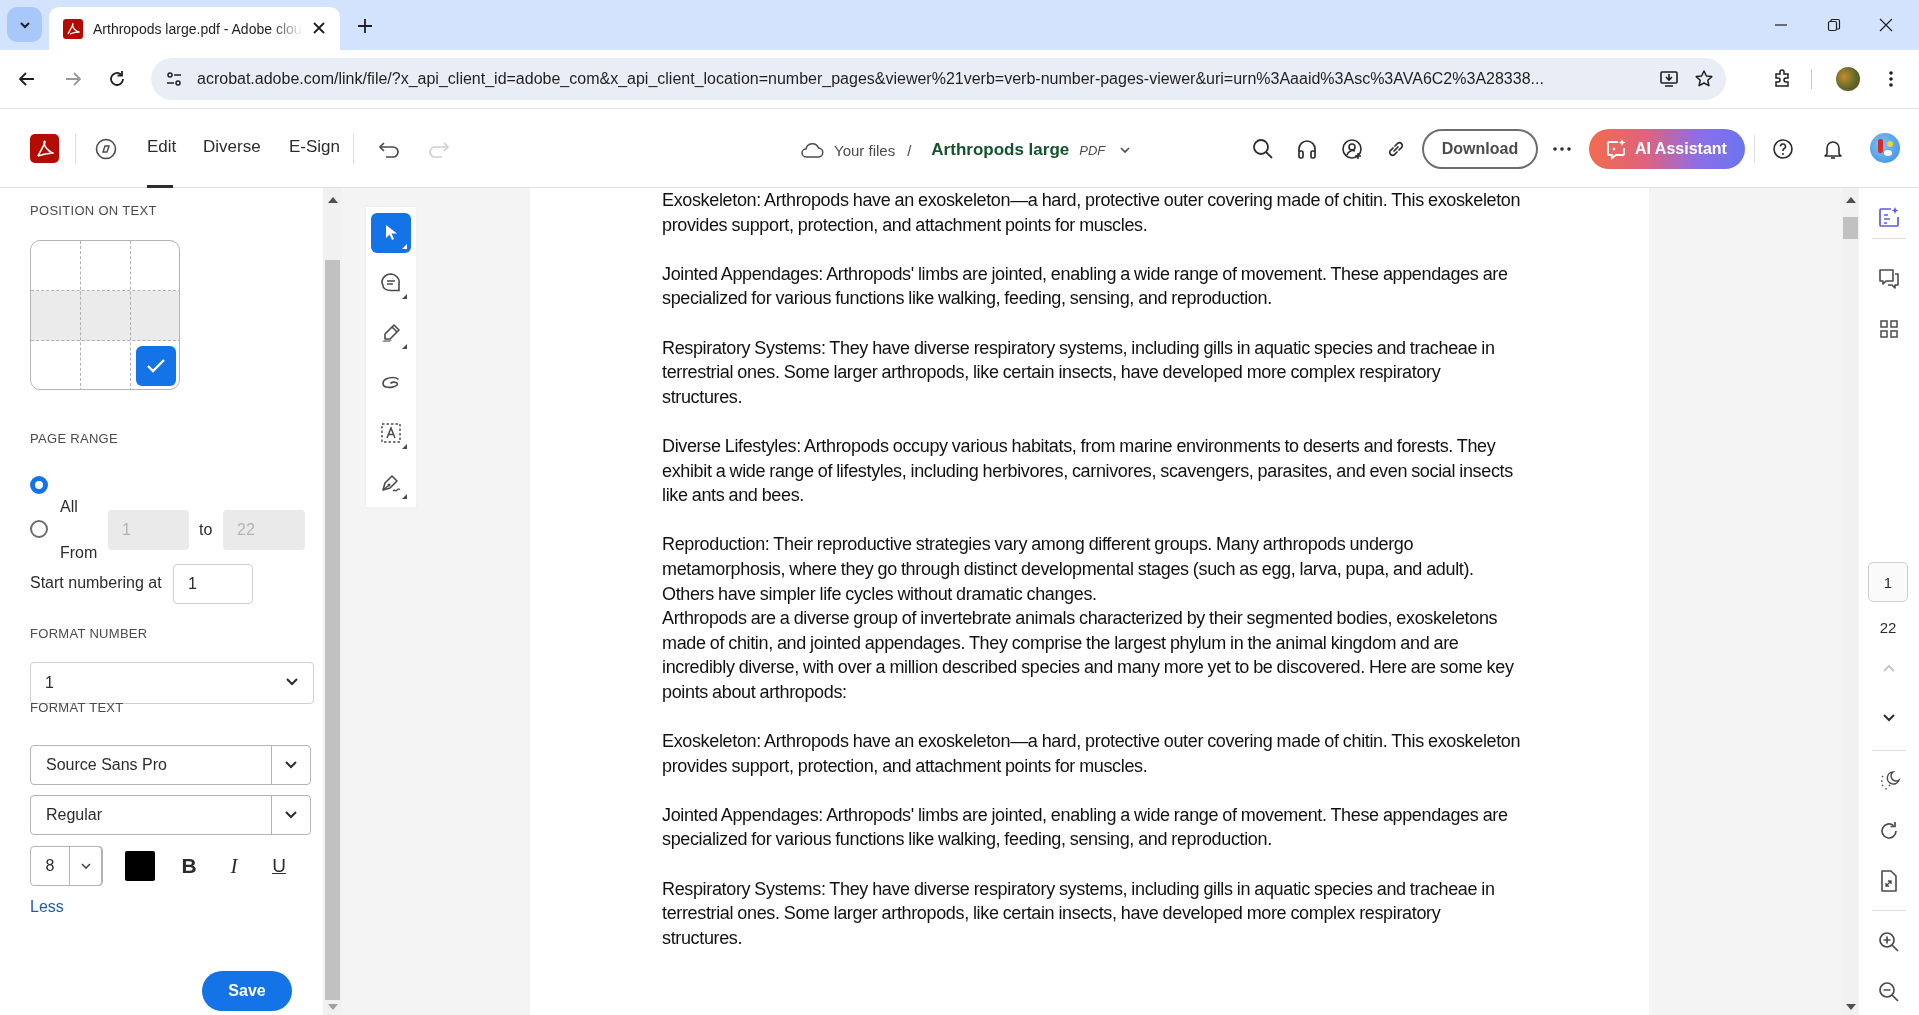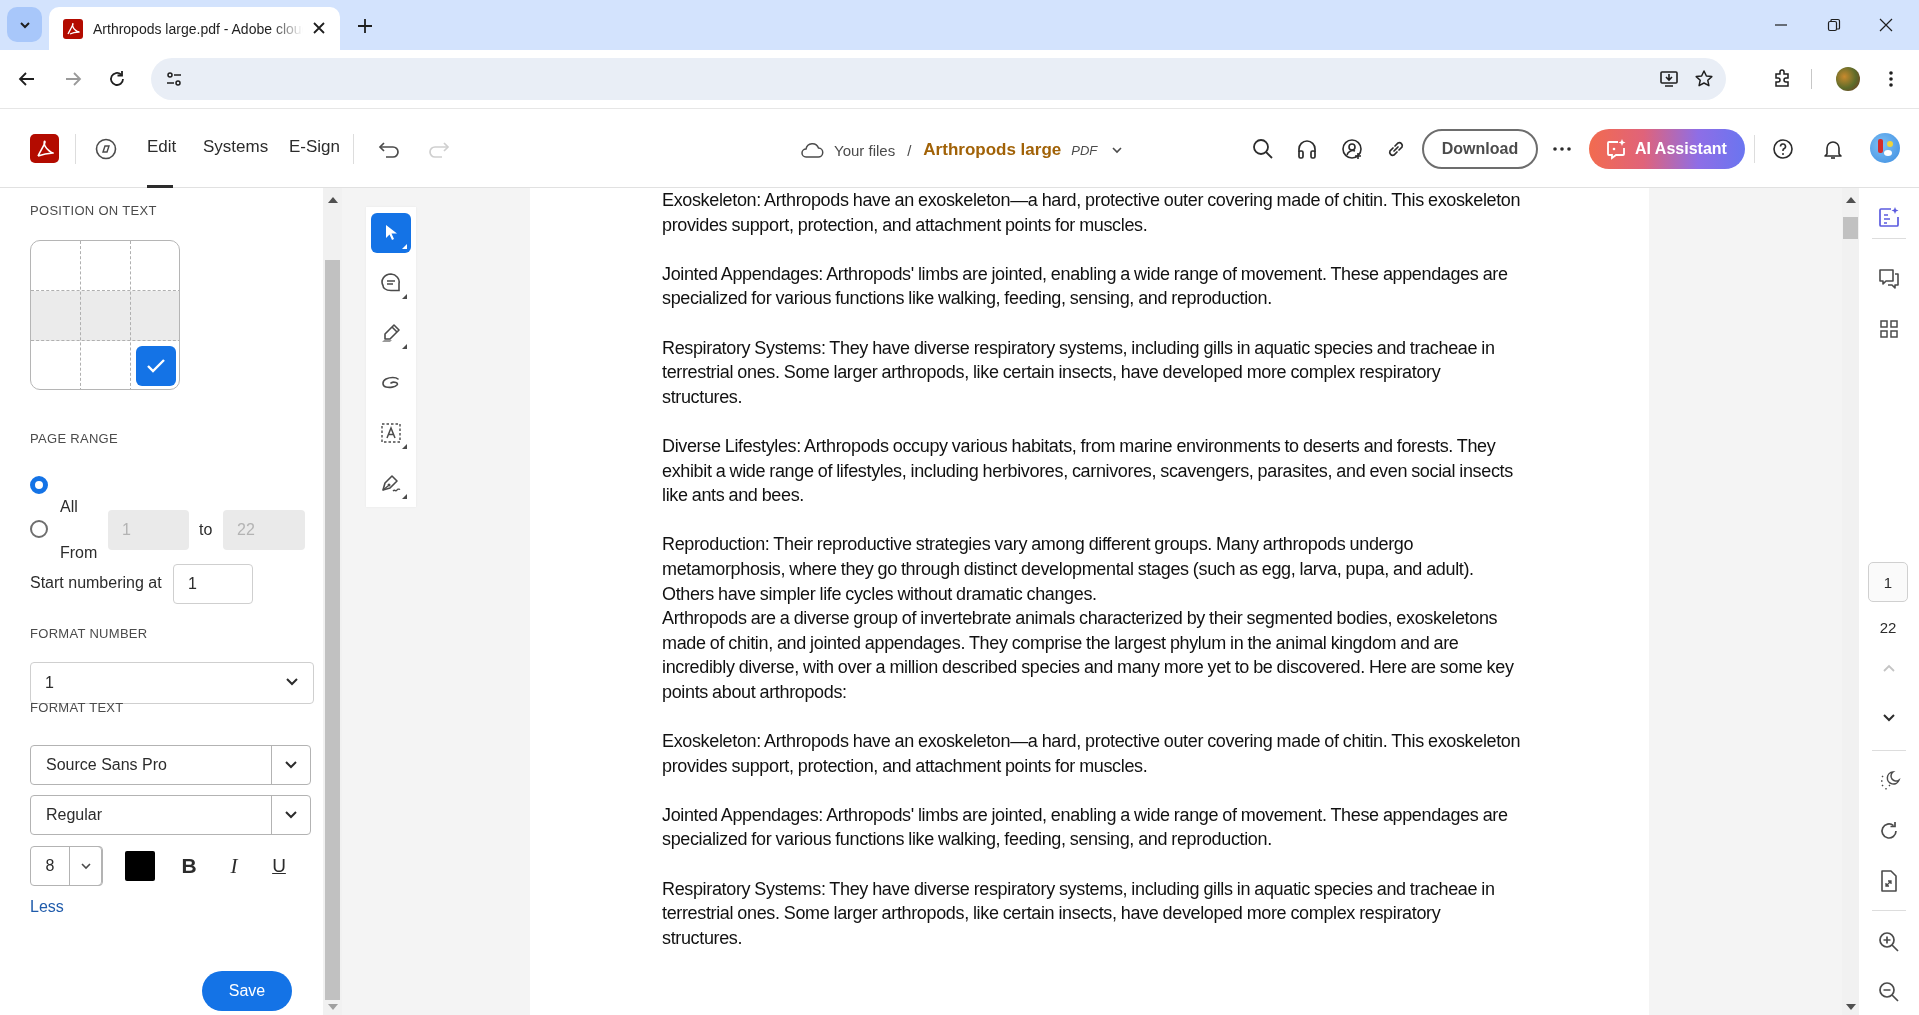--- a/index.html
+++ b/index.html
@@ -27,21 +27,21 @@
   .appbar { position: absolute; left: 0; top: 108px; width: 1919px; height: 80px; background: #fff; border-top: 1px solid #e6e6e6; border-bottom: 1px solid #e1e1e1; }
   .acro-logo { position: absolute; left: 30px; top: 25px; width: 29px; height: 29px; background: #b30b00; border-radius: 5px; display: flex; align-items: center; justify-content: center; }
   .vsep { position: absolute; width: 1px; background: #ddd; }
   .nav-compass { position: absolute; left: 94px; top: 28px; width: 24px; height: 24px; }
   .menu-item { position: absolute; top: 28px; font-size: 17px; color: #2c2c2c; }
   .menu-underline { position: absolute; left: 147px; top: 76px; width: 26px; height: 3px; background: #2c2c2c; }
   .undo-btn, .redo-btn { position: absolute; top: 28px; width: 26px; height: 24px; display: flex; align-items: center; justify-content: center; }
   .breadcrumb { position: absolute; left: 800px; top: 26px; height: 30px; display: flex; align-items: center; }
   .bc-files { font-size: 15px; color: #4b4b4b; margin-left: 10px; }
   .bc-sep { font-size: 15px; color: #4b4b4b; margin: 0 12px; }
-  .bc-title { font-size: 17px; font-weight: bold; color: #a16207; }
+  .bc-title { font-size: 17px; font-weight: bold; color: #14532d; margin-left: 8px; }
   .bc-type { font-size: 13px; color: #4b4b4b; margin-left: 10px; font-style: italic; }
   .bc-chev { margin-left: 14px; }
   .hdr-ico { position: absolute; top: 27px; width: 26px; height: 26px; display: flex; align-items: center; justify-content: center; }
   .download-btn { position: absolute; left: 1422px; top: 20px; width: 116px; height: 40px; border: 2px solid #6d6d6d; border-radius: 20px; display: flex; align-items: center; justify-content: center; font-size: 16px; font-weight: bold; color: #4b4b4b; background: #fff; }
   .ai-btn { position: absolute; left: 1589px; top: 20px; width: 156px; height: 40px; border-radius: 20px; background: linear-gradient(90deg, #f26b4f 0%, #e0637a 35%, #8e6ee6 70%, #6a75f0 100%); display: flex; align-items: center; padding-left: 16px; color: #fff; font-size: 16px; font-weight: bold; }
   .ai-btn span { margin-left: 8px; }
   .avatar { position: absolute; left: 1870px; top: 24px; width: 30px; height: 30px; border-radius: 50%; background: radial-gradient(circle at 40% 40%, #7fc1f5, #3a8be0); overflow: hidden; }
 
   
   .leftpanel { position: absolute; left: 0; top: 188px; width: 322px; height: 827px; background: #fff; }
@@ -63,21 +63,21 @@
   .select-box .chev { position: absolute; right: 14px; top: 14px; }
   .combo { position: absolute; left: 30px; width: 281px; height: 40px; border: 1px solid #b3b3b3; border-radius: 4px; background: #fff; }
   .combo .val { position: absolute; left: 15px; top: 10px; font-size: 16px; color: #2c2c2c; }
   .combo .btn { position: absolute; right: 0; top: 0; width: 39px; height: 38px; border-left: 1px solid #b3b3b3; display: flex; align-items: center; justify-content: center; }
   .size-combo { position: absolute; left: 30px; top: 658px; width: 72px; height: 40px; border: 1px solid #b3b3b3; border-radius: 4px; background: #fff; }
   .size-combo .val { position: absolute; left: 0; width: 38px; top: 10px; text-align: center; font-size: 16px; color: #2c2c2c; }
   .size-combo .btn { position: absolute; left: 38px; top: -1px; width: 34px; height: 40px; border: 1px solid #b3b3b3; border-radius: 0 4px 4px 0; display: flex; align-items: center; justify-content: center; }
   .color-swatch { position: absolute; left: 125px; top: 663px; width: 30px; height: 30px; background: #000; border-radius: 2px; }
   .fmt-btn { position: absolute; top: 663px; width: 30px; height: 30px; display: flex; align-items: center; justify-content: center; font-size: 21px; color: #2c2c2c; }
   .less-link { position: absolute; left: 30px; top: 710px; font-size: 16px; color: #1f5bab; }
-  .save-btn { position: absolute; left: 202px; top: 783px; width: 90px; height: 40px; border-radius: 20px; background: #1473e6; color: #fff; font-size: 16px; font-weight: normal; display: flex; align-items: center; justify-content: center; }
+  .save-btn { position: absolute; left: 202px; top: 783px; width: 90px; height: 40px; border-radius: 20px; background: #1473e6; color: #fff; font-size: 16px; font-weight: bold; display: flex; align-items: center; justify-content: center; }
 
   .lp-scroll { position: absolute; left: 323px; top: 188px; width: 19px; height: 827px; background: #f1f1f1; }
   .lp-scroll-thumb { position: absolute; left: 2px; top: 72px; width: 15px; height: 740px; background: #c1c1c1; }
   .scroll-arrow { position: absolute; left: 5px; width: 0; height: 0; border-left: 5px solid transparent; border-right: 5px solid transparent; }
 
   
   .docarea { position: absolute; left: 342px; top: 188px; width: 1500px; height: 827px; background: #f4f4f4; overflow: hidden; }
   .toolrail { position: absolute; left: 24px; top: 19px; width: 50px; height: 300px; background: #fff; box-shadow: 0 0 2px rgba(0,0,0,0.06); }
   .tool { position: absolute; left: 5px; width: 40px; height: 40px; border-radius: 6px; display: flex; align-items: center; justify-content: center; }
   .tool.active { background: #1473e6; }
@@ -161,20 +161,21 @@
       </svg>
   </div>
   <div class="omnibox">
     <div class="omni-tune">
       <svg width="18" height="18" viewBox="0 0 18 18">
           <circle cx="5" cy="5" r="2" stroke="#1f1f1f" stroke-width="1.5" fill="none"></circle>
           <path d="M9 5h7M2 13h7" stroke="#1f1f1f" stroke-width="1.5"></path>
           <circle cx="13" cy="13" r="2" stroke="#1f1f1f" stroke-width="1.5" fill="none"></circle>
         </svg>
     </div>
+    <span class="omni-url">acrobat.adobe.com/link/file/?x_api_client_id=adobe_com&amp;x_api_client_location=number_pages&amp;viewer%21verb=verb-number-pages-viewer&amp;uri=urn%3Aaaid%3Asc%3AVA6C2%3A28338...</span>
     <div class="omni-ico" style="left:1505px">
       <svg width="20" height="20" viewBox="0 0 20 20">
           <rect x="2" y="3" width="16" height="11" rx="1" stroke="#1f1f1f" stroke-width="1.6" fill="none"></rect>
           <path d="M10 5v6M7 8l3 3 3-3M6 17h8" stroke="#1f1f1f" stroke-width="1.6" fill="none"></path>
         </svg>
     </div>
     <div class="omni-ico" style="left:1540px">
       <svg width="20" height="20" viewBox="0 0 20 20">
           <path d="M10 2l2.4 5 5.4.6-4 3.7 1.1 5.4L10 14l-4.9 2.7 1.1-5.4-4-3.7 5.4-.6z" stroke="#1f1f1f" stroke-width="1.5" fill="none" stroke-linejoin="round"></path>
         </svg>
@@ -206,21 +207,21 @@
   </div>
   <div class="vsep" style="left:75px;top:25px;height:30px"></div>
   <div class="nav-compass">
     <svg width="24" height="24" viewBox="0 0 24 24">
         <circle cx="12" cy="12" r="9.5" stroke="#4b4b4b" stroke-width="1.6" fill="none"></circle>
         <path d="M9 15l2-6 4 0-2 6z" stroke="#4b4b4b" stroke-width="1.4" fill="none"></path>
       </svg>
   </div>
   <span class="menu-item" style="left:147px">Edit</span>
   <div class="menu-underline"></div>
-  <span class="menu-item" style="left:203px">Systems</span>
+  <span class="menu-item" style="left:203px">Diverse</span>
   <span class="menu-item" style="left:289px">E-Sign</span>
   <div class="vsep" style="left:353px;top:25px;height:30px"></div>
   <div class="undo-btn" style="left:376px">
     <svg width="22" height="18" viewBox="0 0 22 18">
         <path d="M6 3L2 7l4 4" stroke="#4b4b4b" stroke-width="1.7" fill="none"></path>
         <path d="M2 7h13a5 5 0 0 1 0 10H8" stroke="#4b4b4b" stroke-width="1.7" fill="none"></path>
       </svg>
   </div>
   <div class="redo-btn" style="left:426px">
     <svg width="22" height="18" viewBox="0 0 22 18">

